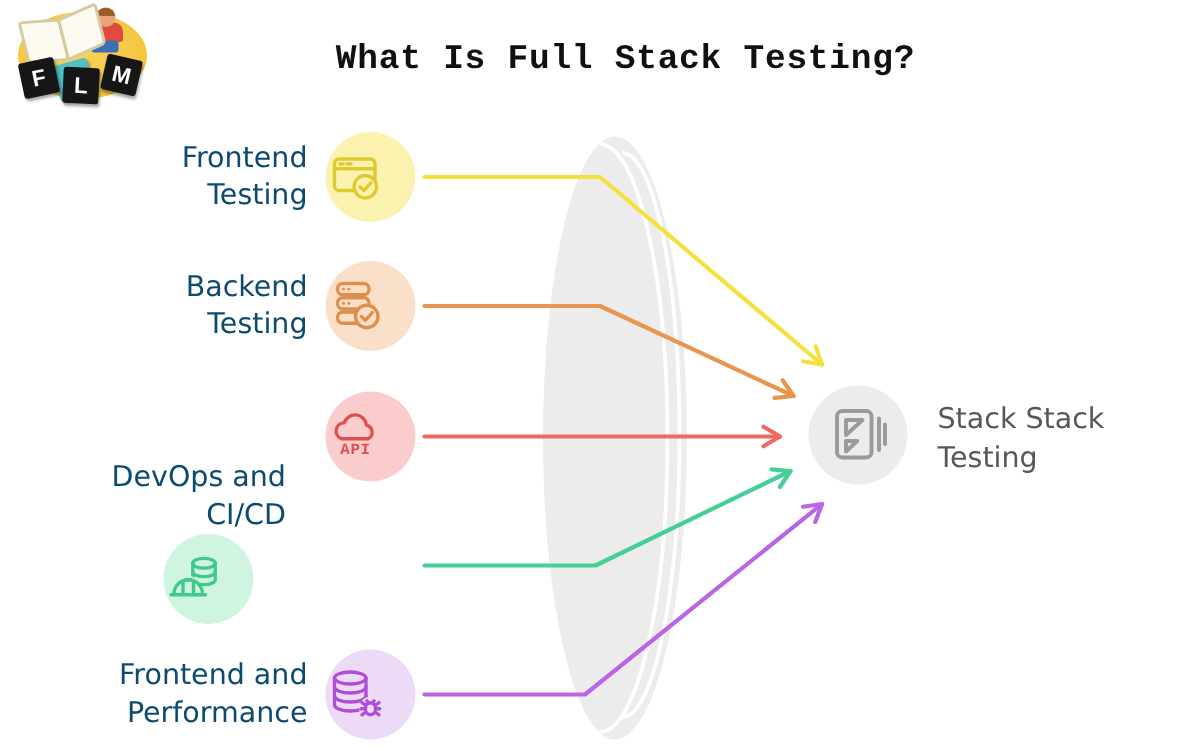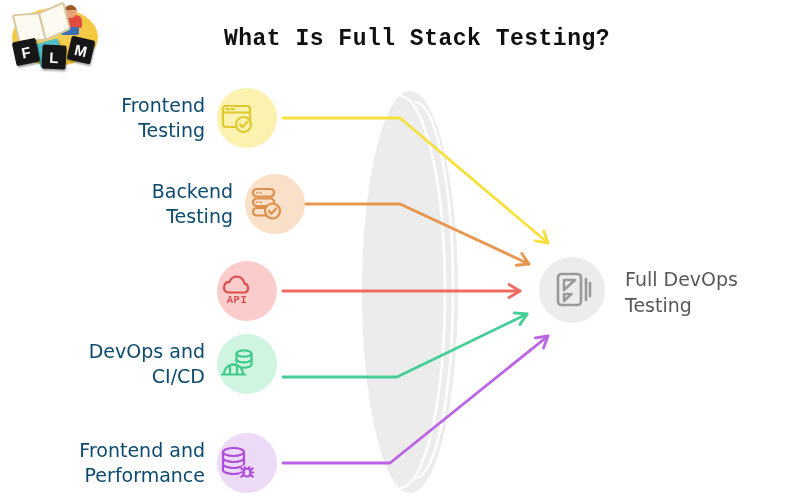--- a/index.html
+++ b/index.html
@@ -125,21 +125,21 @@
       <rect x="6" y="8" width="27" height="21" rx="3"></rect>
       <line x1="6" y1="14.5" x2="33" y2="14.5"></line>
       <line x1="9.5" y1="11.2" x2="12" y2="11.2"></line>
       <line x1="14.5" y1="11.2" x2="17" y2="11.2"></line>
       <circle class="fill-bg" cx="26.5" cy="26.5" r="7.5"></circle>
       <path d="M23 26.5 l2.6 2.6 l4.6 -5.2"></path>
     </svg>
   </div>
 </div>
 
-<div class="row" style="top: 171px; margin-left: 28px; --accent: #DE8F4B; --bg: #FAE0C8; --arrow: #E8954E;">
+<div class="row" style="top: 171px; --accent: #DE8F4B; --bg: #FAE0C8; --arrow: #E8954E;">
   <div class="label">
     <div>Backend</div>
     <div>Testing</div>
   </div>
   <div class="circle">
     <svg class="icon" width="40" height="40" viewBox="0 0 40 40">
       <rect x="8" y="5" width="21" height="7.5" rx="3.5"></rect>
       <rect x="8" y="14.5" width="21" height="7.5" rx="3.5"></rect>
       <rect x="8" y="24" width="21" height="7.5" rx="3.5"></rect>
       <circle class="fill-accent" cx="12" cy="8.7" r="1"></circle>
@@ -156,21 +156,21 @@
   <div class="label">
   </div>
   <div class="circle">
     <svg class="icon" width="40" height="40" viewBox="0 0 40 40">
       <path d="M10.5 21.5 a5.5 5.5 0 0 1 2 -10.6 a7.6 7.6 0 0 1 14.8 1.5 a4.9 4.9 0 0 1 1.2 9.1 z"></path>
       <text class="fill-accent api-text" x="20" y="31.5" text-anchor="middle">API</text>
     </svg>
   </div>
 </div>
 
-<div class="row" style="top: 331px; --accent: #3FC98B; --bg: #CFF4DF; --arrow: #45CE95;">
+<div class="row" style="top: 350px; flex-direction: column; --accent: #3FC98B; --bg: #CFF4DF; --arrow: #45CE95;">
   <div class="label">
     <div>DevOps and</div>
     <div>CI/CD</div>
   </div>
   <div class="circle">
     <svg class="icon" width="40" height="40" viewBox="0 0 40 40">
       <ellipse cx="27" cy="9.5" rx="7.5" ry="3.2"></ellipse>
       <path d="M19.5 9.5 v11 a7.5 3.2 0 0 0 15 0 v-11"></path>
       <path d="M19.5 15.2 a7.5 3.2 0 0 0 15 0"></path>
       <circle class="fill-bg" cx="14" cy="27" r="10" stroke="none"></circle>
@@ -210,15 +210,15 @@
 <div class="target-circle" style="background: rgb(236, 236, 236);">
   <svg class="target-icon" width="48" height="48" viewBox="0 0 48 48" style="stroke: rgb(154, 154, 154);">
     <rect x="10" y="8" width="23" height="31" rx="3.5"></rect>
     <path d="M16 14 h11 l-11 10 z"></path>
     <path d="M16 28 h7.5 l-7.5 7 z"></path>
     <line x1="38" y1="13" x2="38" y2="34"></line>
     <line x1="42" y1="17" x2="42" y2="30"></line>
   </svg>
 </div>
 <div class="target-label">
-  <div>Full DevOps</div>
+  <div>Stack Stack</div>
   <div>Testing</div>
 </div>
 
 </body></html>

